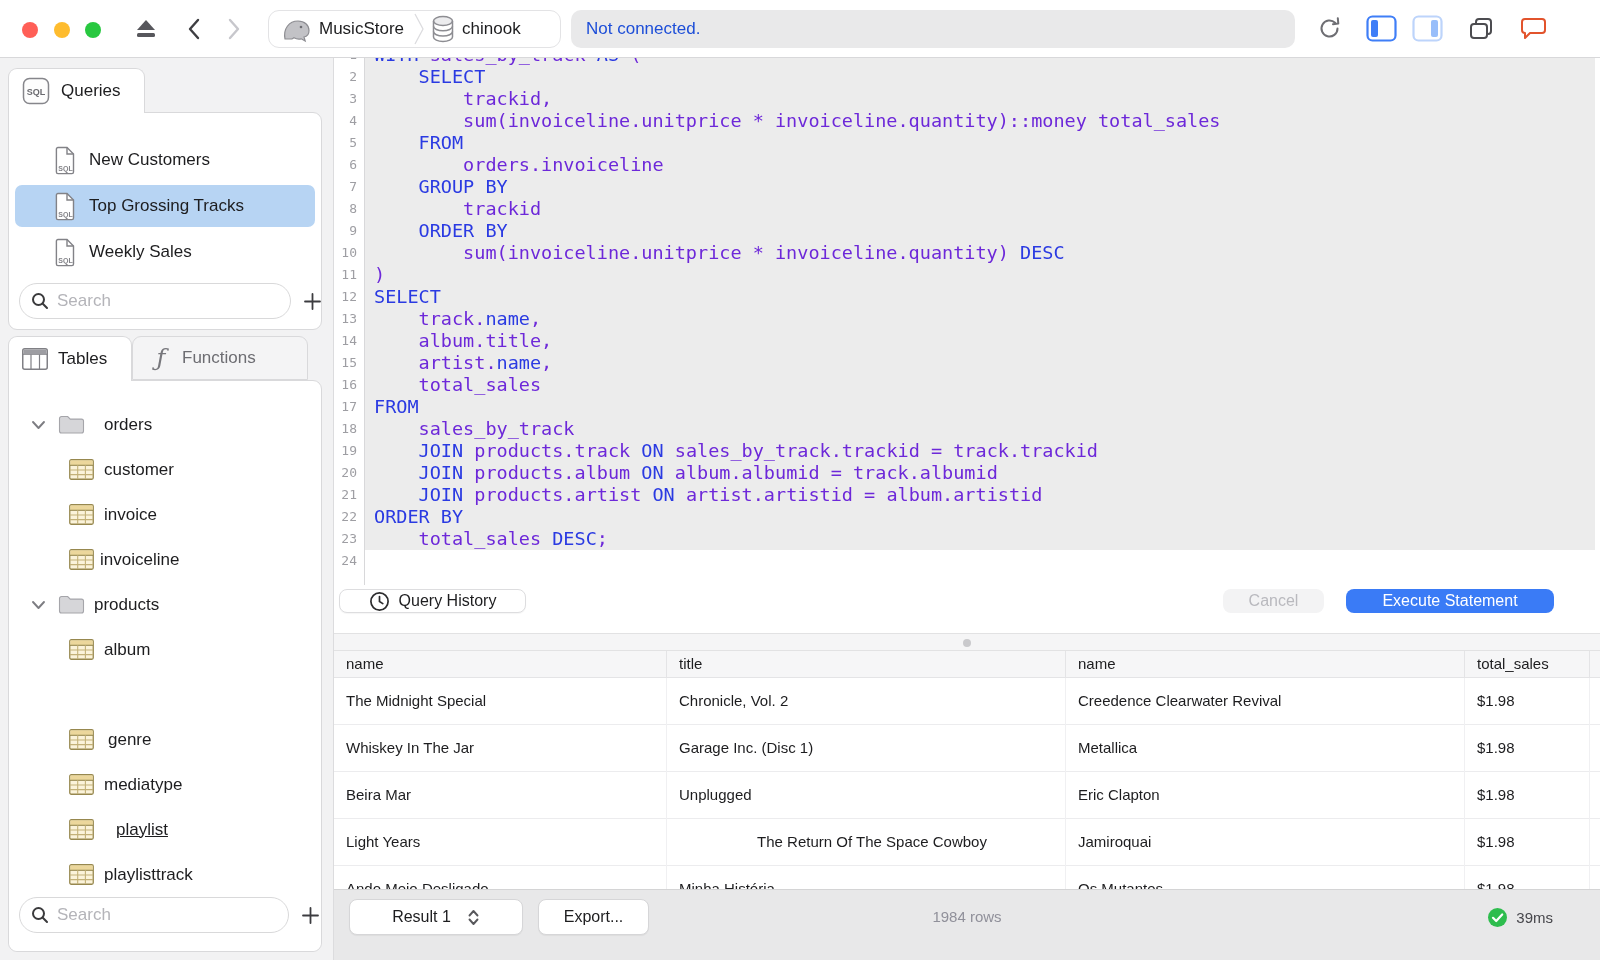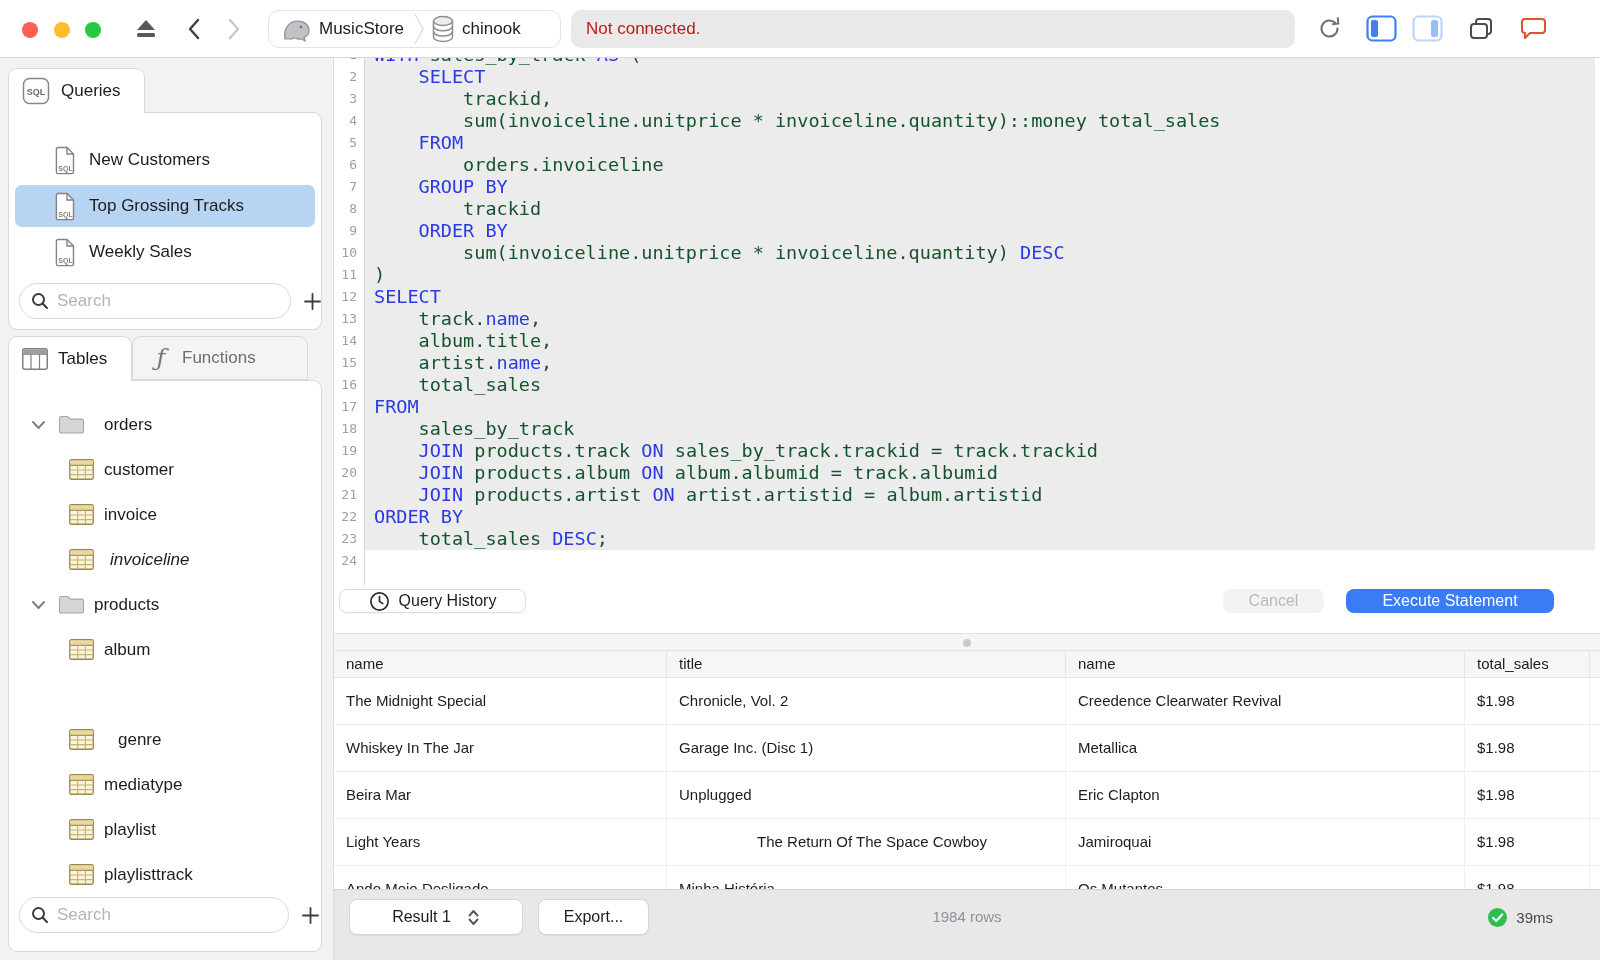--- a/index.html
+++ b/index.html
@@ -7,21 +7,21 @@
               font-family:"Liberation Sans", sans-serif; color:#1d1d1f; }
 
   
   #toolbar { position:absolute; left:0; top:0; width:1600px; height:58px; background:#ffffff;
              border-bottom:1px solid #d8d8da; }
   .light { position:absolute; top:22px; width:16px; height:16px; border-radius:50%; }
   .crumb { position:absolute; left:268px; top:10px; width:293px; height:38px; background:#fff;
            border:1px solid #e3e3e5; border-radius:11px; display:flex; align-items:center; padding:0 10px; }
   .crumb .lbl { font-size:17px; color:#1d1d1f; margin:0 6px 0 6px; }
   #status-pill { position:absolute; left:571px; top:10px; width:724px; height:38px; background:#e9e9ea;
-                 border-radius:10px; display:flex; align-items:center; padding-left:15px; font-size:17px; color:#b91c1c; }
+                 border-radius:10px; display:flex; align-items:center; padding-left:15px; font-size:17px; color:#1d4ed8; }
   .tbico { position:absolute; top:15px; display:flex; align-items:center; justify-content:center; }
 
   
   #sidebar { position:absolute; left:0; top:58px; width:333px; height:902px; background:#f2f2f3; }
   .tab { position:absolute; height:45px; background:#fff; border:1px solid #d9d9db; border-bottom:none;
          border-radius:9px 9px 0 0; display:flex; align-items:center; padding-left:13px; font-size:17px; z-index:3; }
   .tab.inactive { background:#f4f4f5; height:44px; color:#6d6d72; z-index:1; border-bottom:1px solid #d9d9db; border-radius:9px 9px 0 0; }
   .panel { position:absolute; left:8px; width:314px; background:#fff; border:1px solid #d9d9db; border-radius:0 9px 9px 9px; z-index:2; }
   .qitem { position:absolute; left:6px; width:300px; height:42px; border-radius:7px; display:flex; align-items:center; padding-left:41px; font-size:17px; }
   .qitem.sel { background:#b7d4f3; }
@@ -37,21 +37,21 @@
   
   #main { position:absolute; left:333px; top:58px; width:1267px; height:902px; background:#fff; border-left:1px solid #dcdcde; }
   #editor { position:absolute; left:0; top:0; width:1267px; height:527px; overflow:hidden; background:#fff; }
   #gutline { position:absolute; left:30px; top:0; bottom:0; width:1px; background:#d8d8da; z-index:2; }
   #codelines { position:absolute; left:0; top:-14px; width:1267px; }
   .ln { display:flex; height:22px; line-height:22px; font-family:"DejaVu Sans Mono",monospace; }
   .ln .num { width:23px; flex:none; text-align:right; font-size:13px; color:#9e9ea3; }
   .ln .code { margin-left:8px; padding-left:9px; width:1230px; font-size:18.5px; white-space:pre; background:#ececec; }
   .ln .code.nobg { background:transparent; }
   .code .k { color:#2a3ae2; }
-  .code .p { color:#14532d; }
+  .code .p { color:#6d28d9; }
 
   .btn { position:absolute; height:24px; border-radius:8px; font-size:16px; display:flex; align-items:center; justify-content:center; }
   #qh-btn { left:5px; top:531px; width:187px; background:#fff; border:1px solid #dddddf; box-shadow:0 1px 1px rgba(0,0,0,.04); }
   #qh-btn .ic { margin-right:9px; display:flex; }
   #cancel-btn { left:889px; top:531px; width:101px; background:#f3f3f4; color:#b9b9be; }
   #exec-btn { left:1012px; top:531px; width:208px; background:#3a7bf6; color:#fff; font-weight:500; }
 
   #splitter { position:absolute; left:0; top:575px; width:1267px; height:18px; background:#f5f5f6;
               border-top:1px solid #e2e2e3; border-bottom:1px solid #e2e2e3; }
   #splitter .dot { position:absolute; left:629px; top:5px; width:8px; height:8px; border-radius:4px; background:#c9c9cc; }
@@ -279,21 +279,21 @@
         <div class="treerow" style="top: 156px; left: 0px; width: 312px;">
           <span class="ic" style="margin-left: 60px;">
             <svg width="25" height="21" viewBox="0 0 25 21">
               <rect x="0.75" y="0.75" width="23.5" height="19.5" rx="1.5" fill="#fbf3da" stroke="#97884f" stroke-width="1.3"></rect>
               <rect x="1.4" y="1.4" width="22.2" height="4.6" fill="#ecd79c"></rect>
               <path d="M1 6.3 h23" stroke="#97884f" stroke-width="1.1"></path>
               <path d="M8.7 6.3 V20 M16.4 6.3 V20" stroke="#c3b178" stroke-width="1.1"></path>
               <path d="M1 11 h23 M1 15.6 h23" stroke="#c3b178" stroke-width="1.1"></path>
             </svg>
           </span>
-          <span style="margin-left: 16px; font-style: italic;">invoiceline</span>
+          <span style="margin-left: 6px;">invoiceline</span>
         </div>
         <div class="treerow" style="top: 201px; left: 0px; width: 312px;">
           <span class="ic" style="margin-left: 22px;">
             <svg width="15" height="10" viewBox="0 0 15 10">
               <path d="M2 2 L7.5 8 L13 2" fill="none" stroke="#7d7d82" stroke-width="1.9" stroke-linecap="round" stroke-linejoin="round"></path>
             </svg>
           </span>
           <span class="ic" style="margin-left: 12px;">
             <svg width="27" height="21" viewBox="0 0 27 21">
               <path d="M1.5 4.5 a2 2 0 0 1 2 -2 h6.2 l2.6 2.6 h11.2 a2 2 0 0 1 2 2 v9.9 a2 2 0 0 1 -2 2 h-20 a2 2 0 0 1 -2 -2 z" fill="#d6d6d9" stroke="#a5a5aa" stroke-width="1.1"></path>
@@ -316,21 +316,21 @@
         <div class="treerow" style="top: 336px; left: 0px; width: 312px;">
           <span class="ic" style="margin-left: 60px;">
             <svg width="25" height="21" viewBox="0 0 25 21">
               <rect x="0.75" y="0.75" width="23.5" height="19.5" rx="1.5" fill="#fbf3da" stroke="#97884f" stroke-width="1.3"></rect>
               <rect x="1.4" y="1.4" width="22.2" height="4.6" fill="#ecd79c"></rect>
               <path d="M1 6.3 h23" stroke="#97884f" stroke-width="1.1"></path>
               <path d="M8.7 6.3 V20 M16.4 6.3 V20" stroke="#c3b178" stroke-width="1.1"></path>
               <path d="M1 11 h23 M1 15.6 h23" stroke="#c3b178" stroke-width="1.1"></path>
             </svg>
           </span>
-          <span style="margin-left: 24px;">genre</span>
+          <span style="margin-left: 14px;">genre</span>
         </div>
         <div class="treerow" style="top: 381px; left: 0px; width: 312px;">
           <span class="ic" style="margin-left: 60px;">
             <svg width="25" height="21" viewBox="0 0 25 21">
               <rect x="0.75" y="0.75" width="23.5" height="19.5" rx="1.5" fill="#fbf3da" stroke="#97884f" stroke-width="1.3"></rect>
               <rect x="1.4" y="1.4" width="22.2" height="4.6" fill="#ecd79c"></rect>
               <path d="M1 6.3 h23" stroke="#97884f" stroke-width="1.1"></path>
               <path d="M8.7 6.3 V20 M16.4 6.3 V20" stroke="#c3b178" stroke-width="1.1"></path>
               <path d="M1 11 h23 M1 15.6 h23" stroke="#c3b178" stroke-width="1.1"></path>
             </svg>
@@ -340,21 +340,21 @@
         <div class="treerow" style="top: 426px; left: 0px; width: 312px;">
           <span class="ic" style="margin-left: 60px;">
             <svg width="25" height="21" viewBox="0 0 25 21">
               <rect x="0.75" y="0.75" width="23.5" height="19.5" rx="1.5" fill="#fbf3da" stroke="#97884f" stroke-width="1.3"></rect>
               <rect x="1.4" y="1.4" width="22.2" height="4.6" fill="#ecd79c"></rect>
               <path d="M1 6.3 h23" stroke="#97884f" stroke-width="1.1"></path>
               <path d="M8.7 6.3 V20 M16.4 6.3 V20" stroke="#c3b178" stroke-width="1.1"></path>
               <path d="M1 11 h23 M1 15.6 h23" stroke="#c3b178" stroke-width="1.1"></path>
             </svg>
           </span>
-          <span style="margin-left: 10px;">playlist</span>
+          <span style="margin-left: 22px; text-decoration: underline;">playlist</span>
         </div>
         <div class="treerow" style="top: 471px; left: 0px; width: 312px;">
           <span class="ic" style="margin-left: 60px;">
             <svg width="25" height="21" viewBox="0 0 25 21">
               <rect x="0.75" y="0.75" width="23.5" height="19.5" rx="1.5" fill="#fbf3da" stroke="#97884f" stroke-width="1.3"></rect>
               <rect x="1.4" y="1.4" width="22.2" height="4.6" fill="#ecd79c"></rect>
               <path d="M1 6.3 h23" stroke="#97884f" stroke-width="1.1"></path>
               <path d="M8.7 6.3 V20 M16.4 6.3 V20" stroke="#c3b178" stroke-width="1.1"></path>
               <path d="M1 11 h23 M1 15.6 h23" stroke="#c3b178" stroke-width="1.1"></path>
             </svg>

